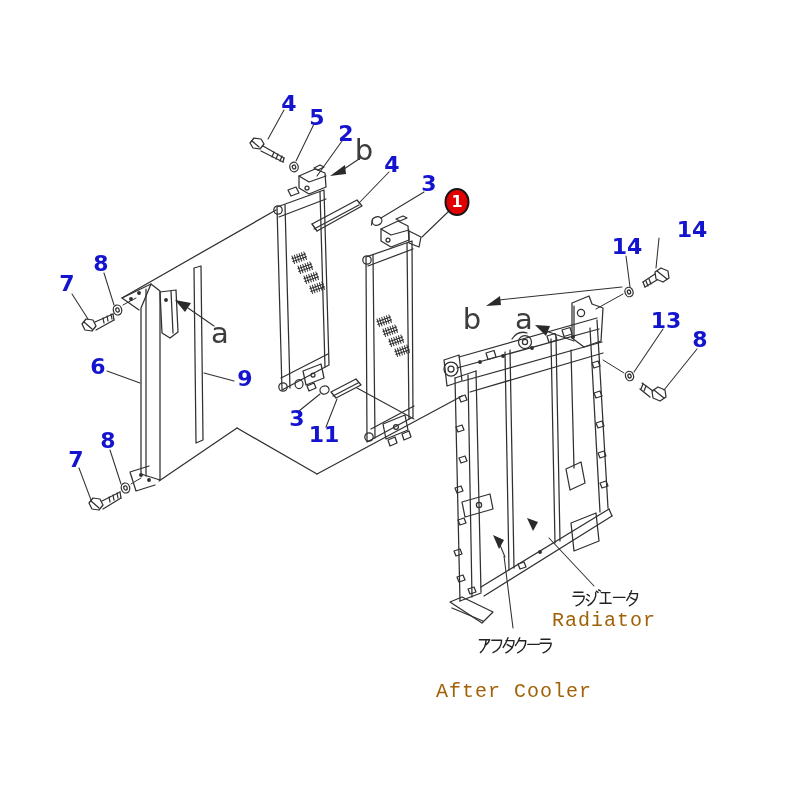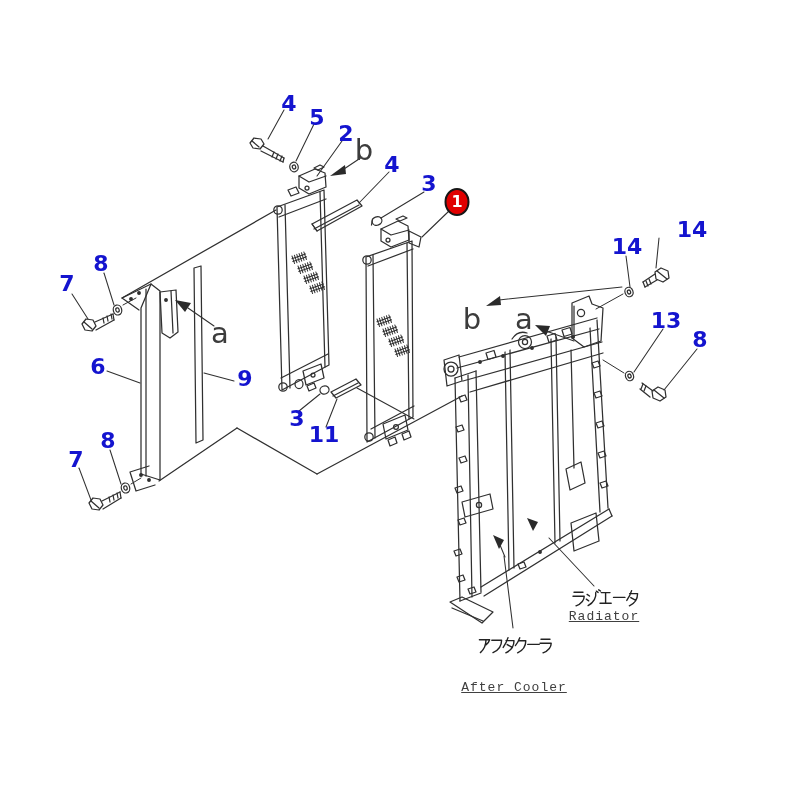--- a/index.html
+++ b/index.html
@@ -7,23 +7,23 @@
          font-family:"DejaVu Sans",sans-serif;}
   .stage svg{position:absolute;left:0;top:0;}
   .callout{position:absolute;transform:translate(-50%,-50%);color:#1414cf;font-weight:700;
            font-size:22px;line-height:1;font-family:"DejaVu Sans",sans-serif;white-space:nowrap;}
   .viewletter{position:absolute;transform:translate(-50%,-50%);color:#3c3c3c;font-weight:400;
            font-size:29px;line-height:1;font-family:"DejaVu Sans",sans-serif;}
   .badge{position:absolute;transform:translate(-50%,-50%);width:21px;height:24px;
          background:#e00000;border:2.5px solid #161616;border-radius:50%;
          color:#ffffff;font-weight:700;font-size:16px;line-height:1;
          display:flex;align-items:center;justify-content:center;}
-  .cap-en{position:absolute;transform:translate(-50%,0);color:#404040;
+  .cap-en{position:absolute;transform:translate(-50%,0);color:#a16207;
           font-family:"Liberation Mono","DejaVu Sans Mono",monospace;
-          font-size:13px;letter-spacing:1px;white-space:nowrap;text-decoration:underline;}
+          font-size:20px;letter-spacing:1px;white-space:nowrap;}
   .sr{position:absolute;width:1px;height:1px;overflow:hidden;clip-path:inset(50%);white-space:nowrap;}
 </style>
 </head>
 <body>
 
 <div class="stage">
 
 <svg width="800" height="800" viewBox="0 0 800 800" fill="none" stroke="#303030" stroke-width="1.25" stroke-linecap="round" stroke-linejoin="round">
   <defs>
     <g id="fin" stroke-width="1">

